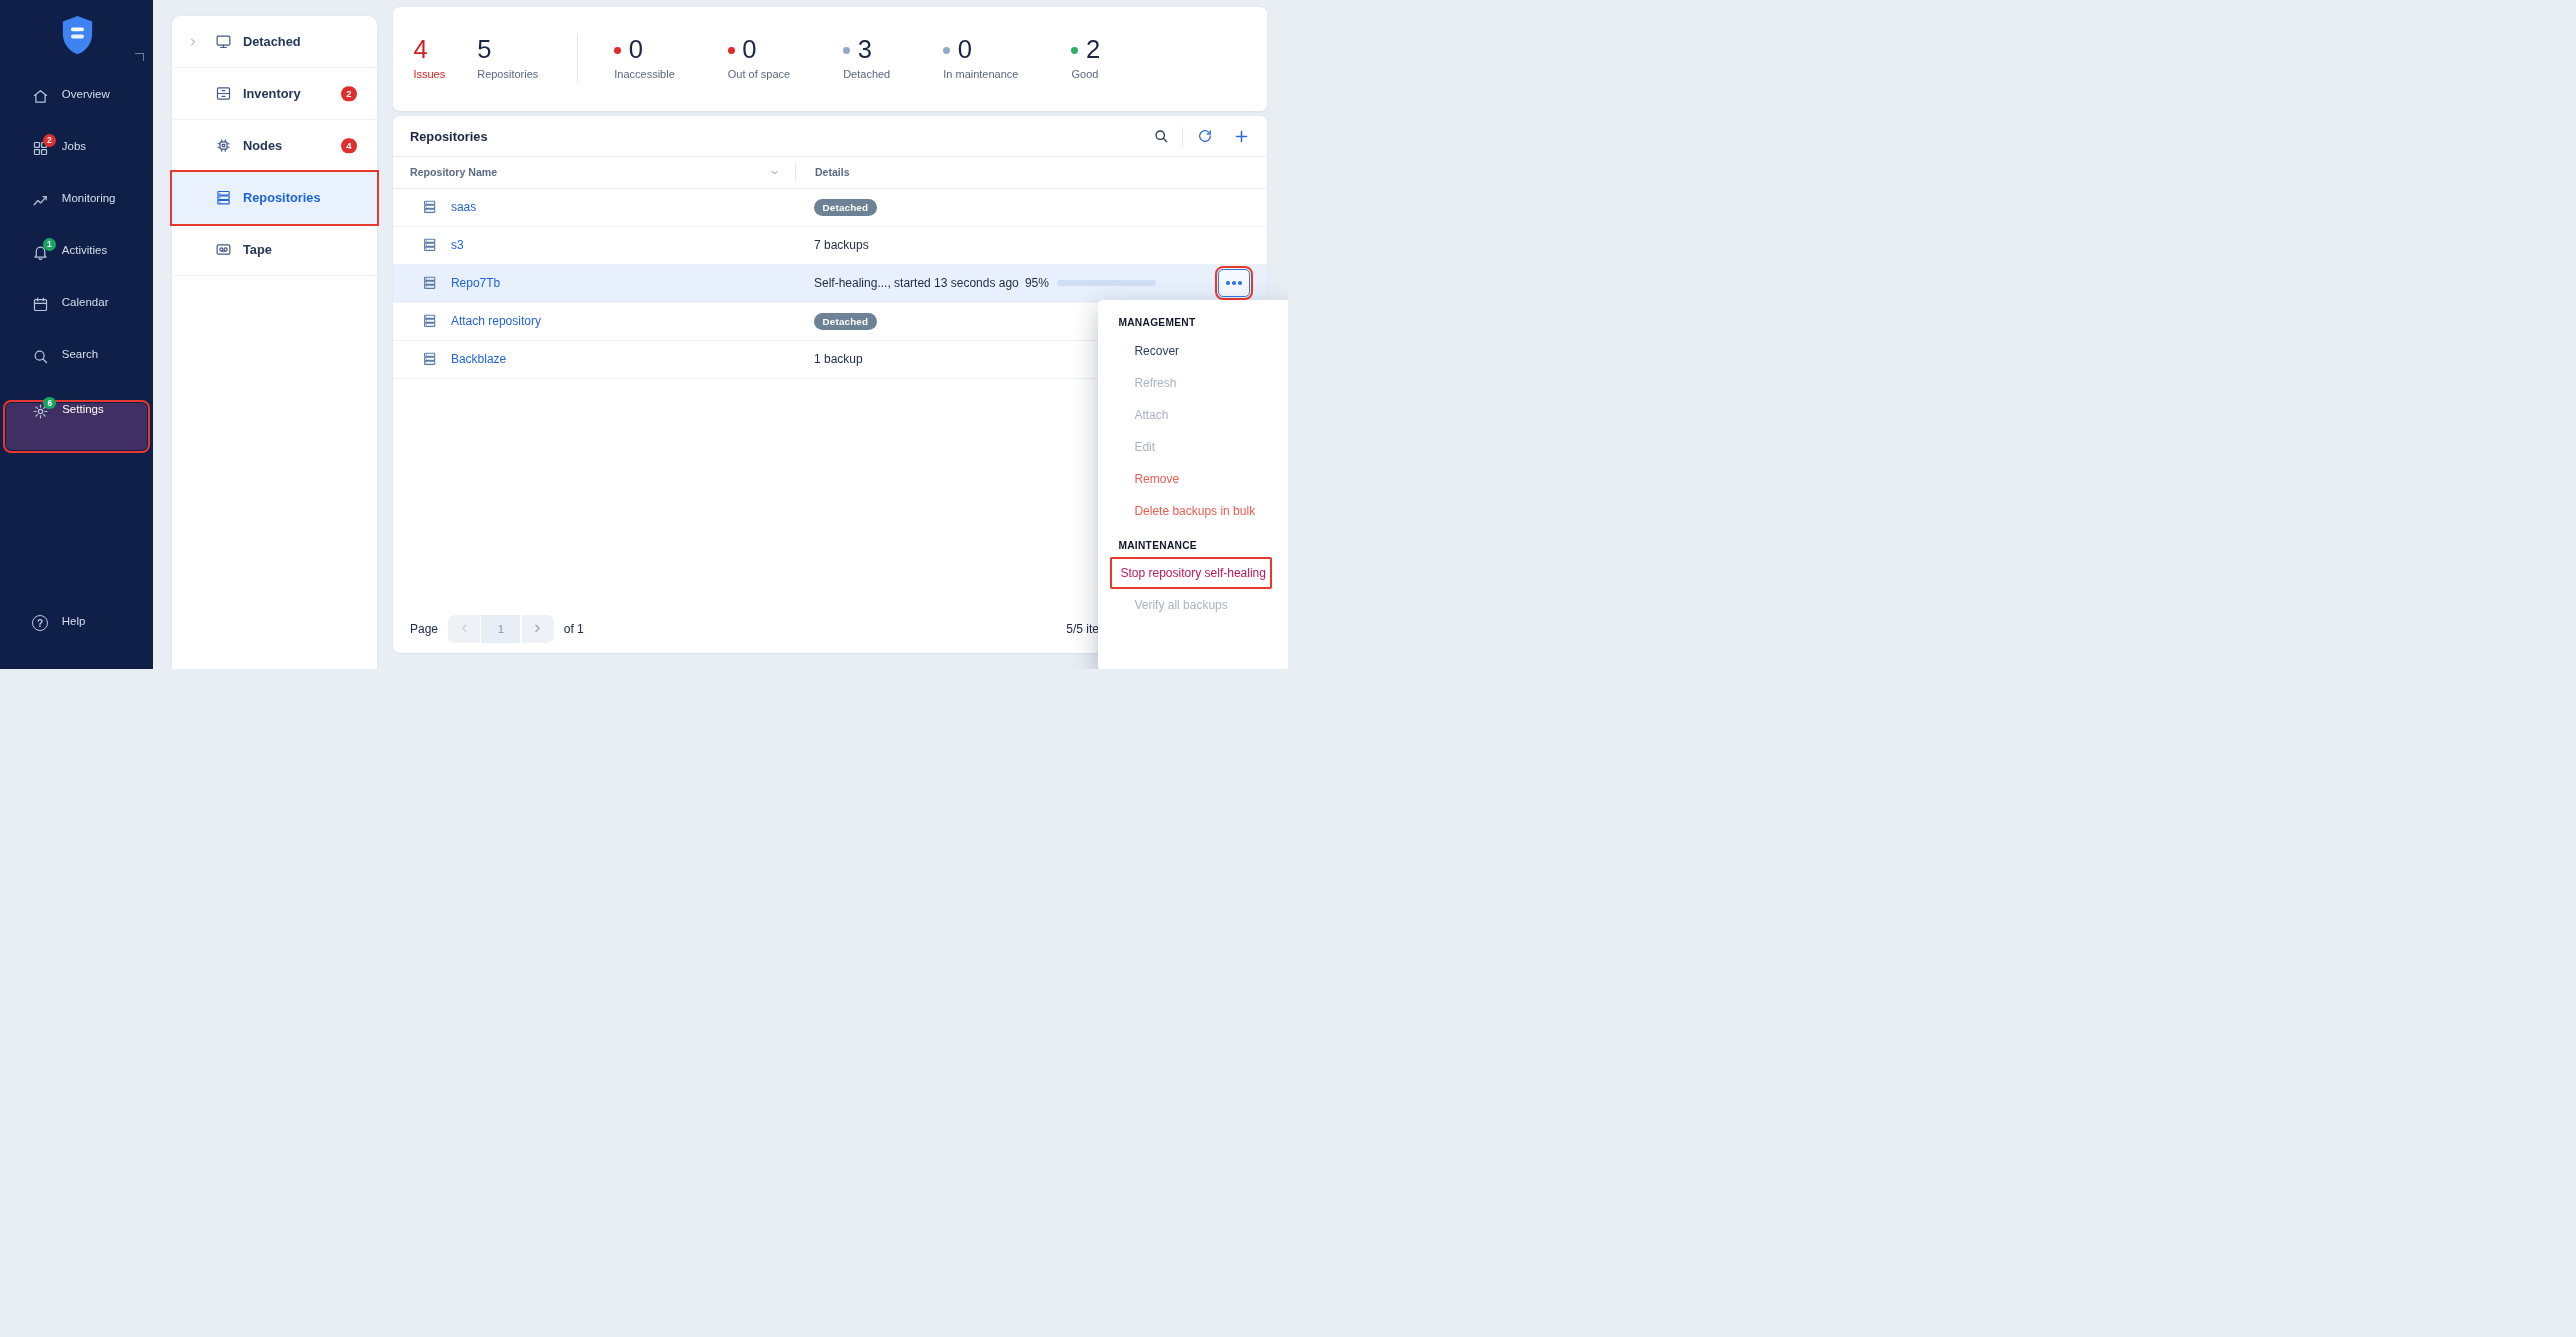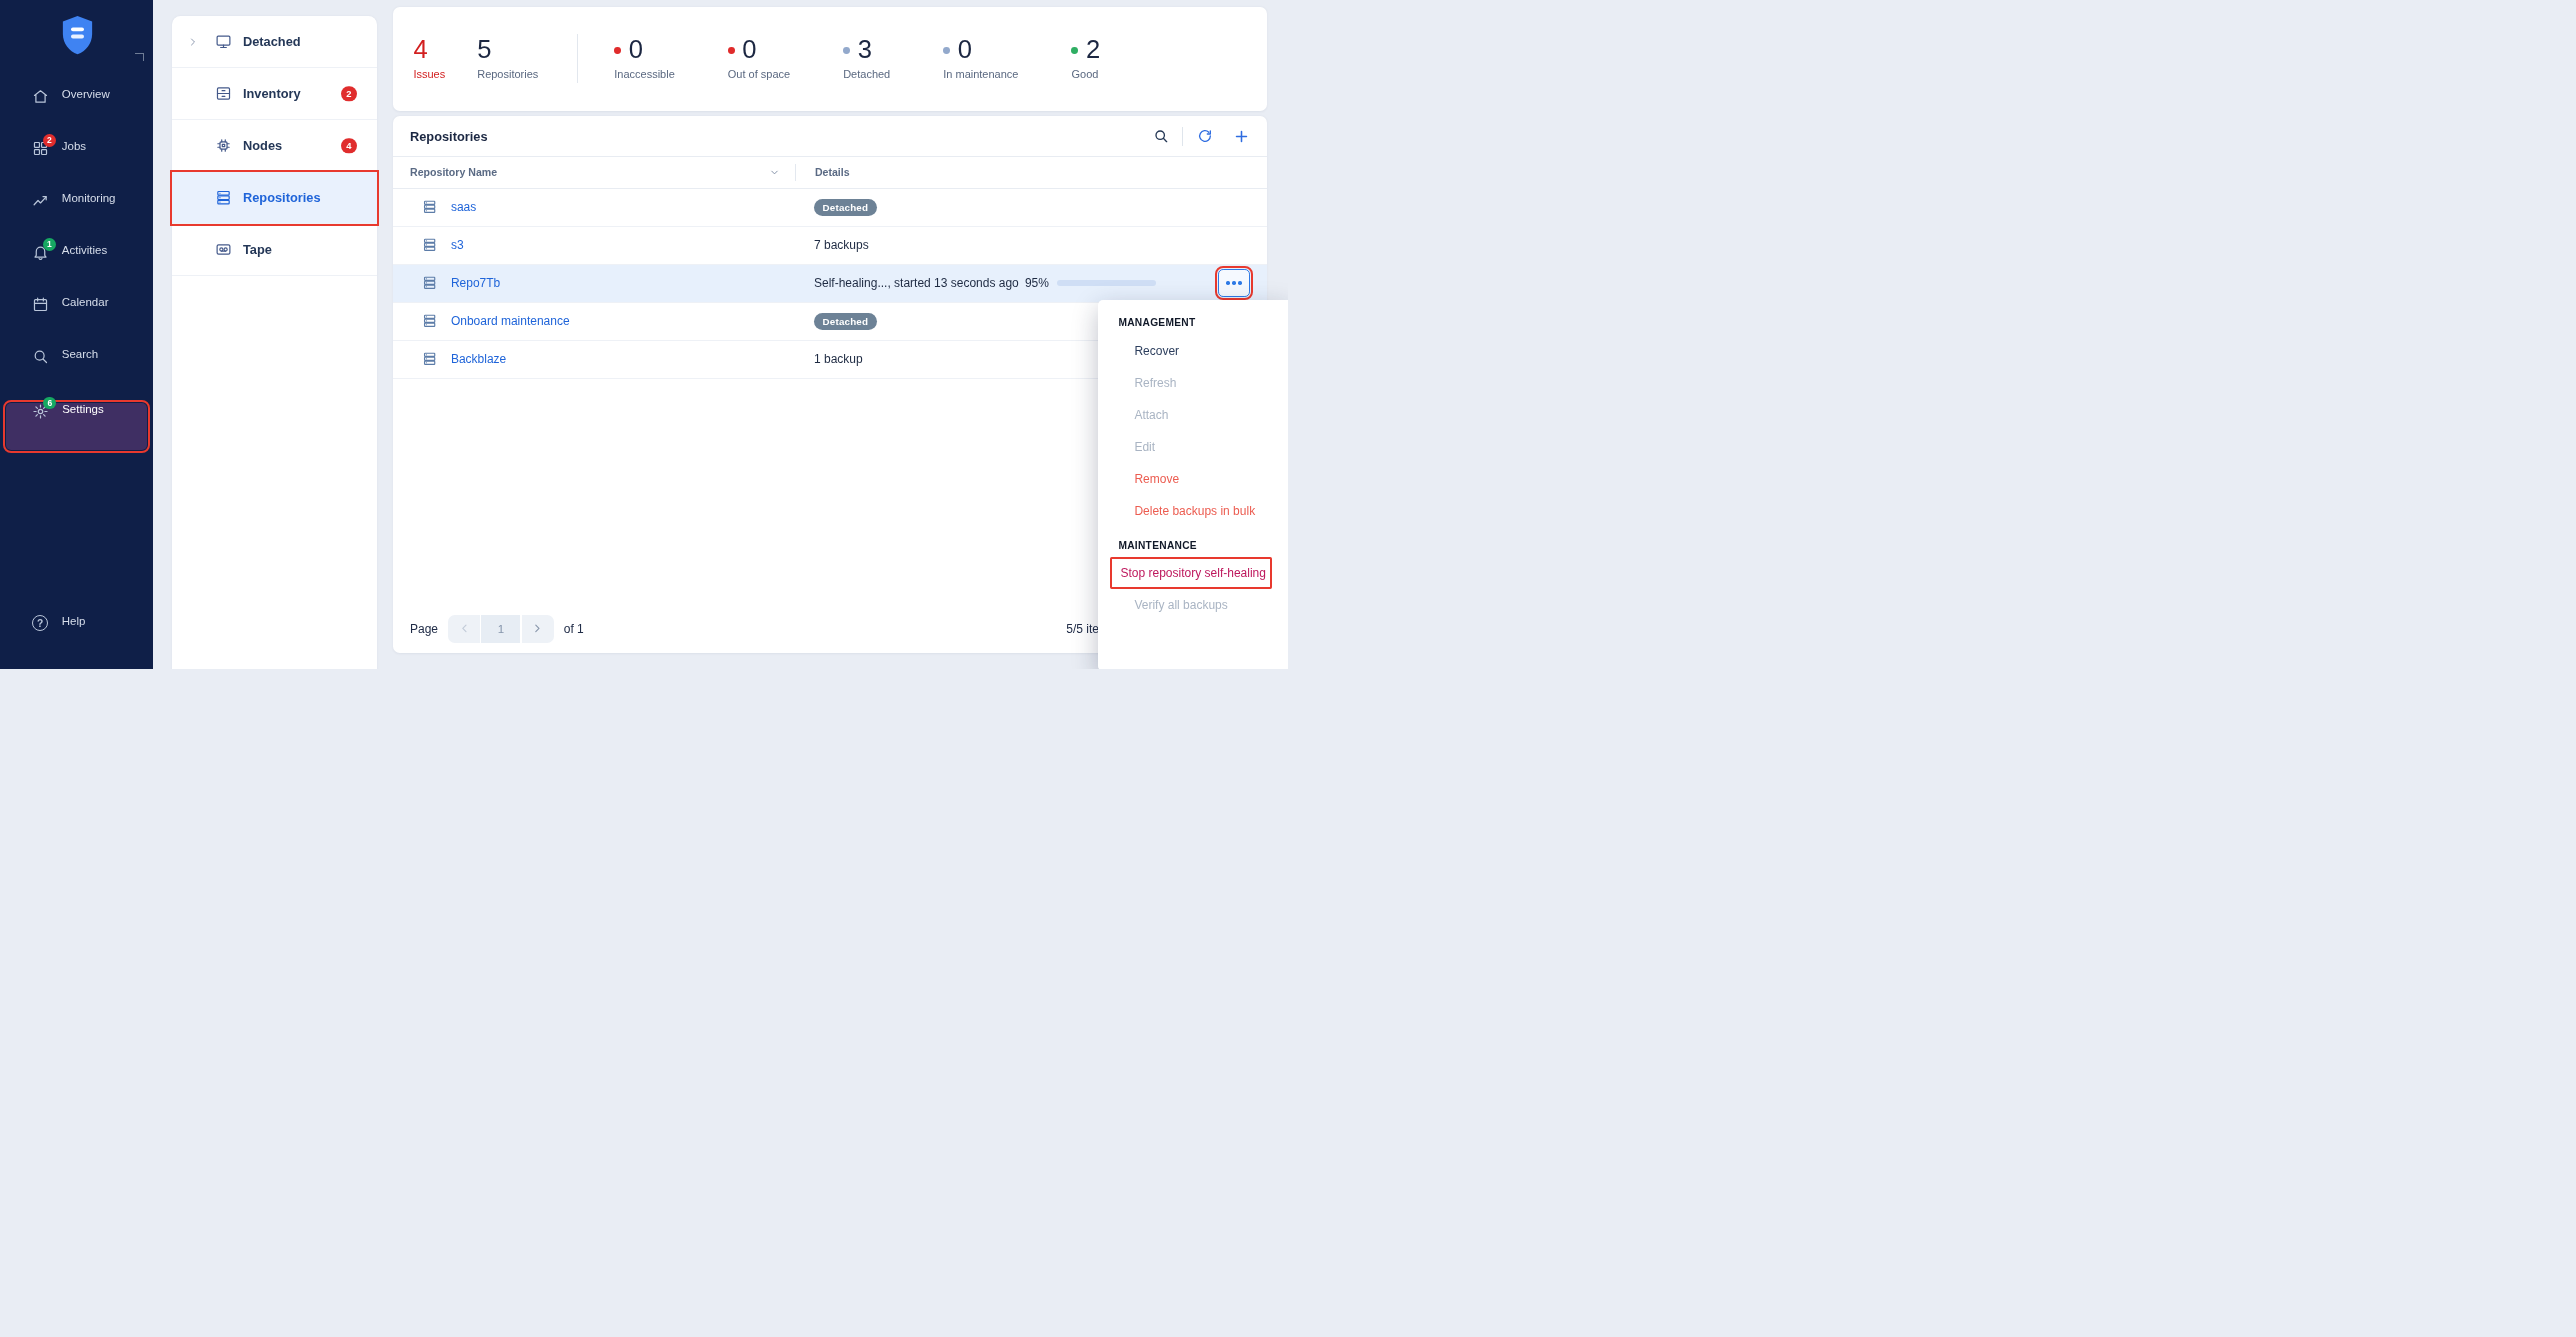--- a/index.html
+++ b/index.html
@@ -485,21 +485,21 @@
   <div class="repo-row">
     <div class="cell-name">
       <span class="ic">
         <svg viewBox="0 0 24 24" fill="none" stroke="currentColor" stroke-width="1.8" stroke-linecap="round" stroke-linejoin="round">
             <rect x="4" y="3.5" width="16" height="5" rx="1"></rect>
             <rect x="4" y="9.8" width="16" height="5" rx="1"></rect>
             <rect x="4" y="16" width="16" height="5" rx="1"></rect>
             <path d="M7 6h.01M7 12.3h.01M7 18.5h.01"></path>
           </svg>
       </span>
-      <span class="repo-link">Onboard maintenance</span>
+      <span class="repo-link">Attach repository</span>
     </div>
     <div class="cell-details">
       <span class="pill">Detached</span>
     </div>
   </div>
 
   <div class="repo-row">
     <div class="cell-name">
       <span class="ic">
         <svg viewBox="0 0 24 24" fill="none" stroke="currentColor" stroke-width="1.8" stroke-linecap="round" stroke-linejoin="round">

